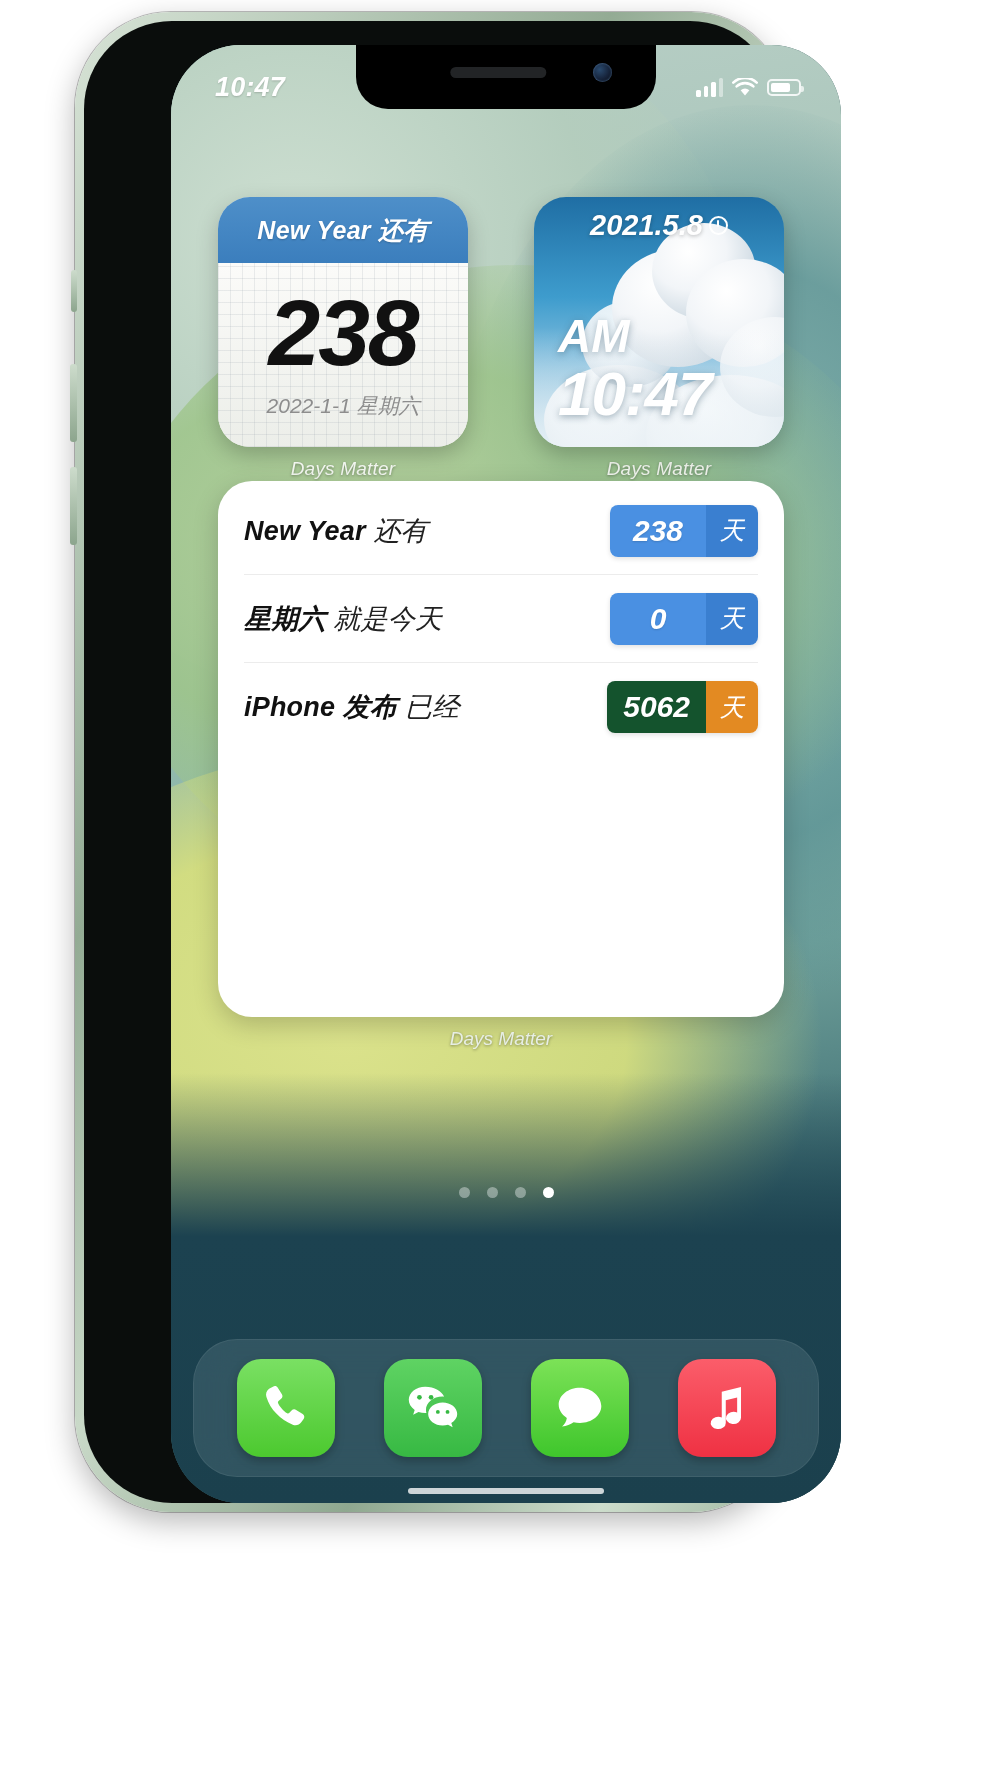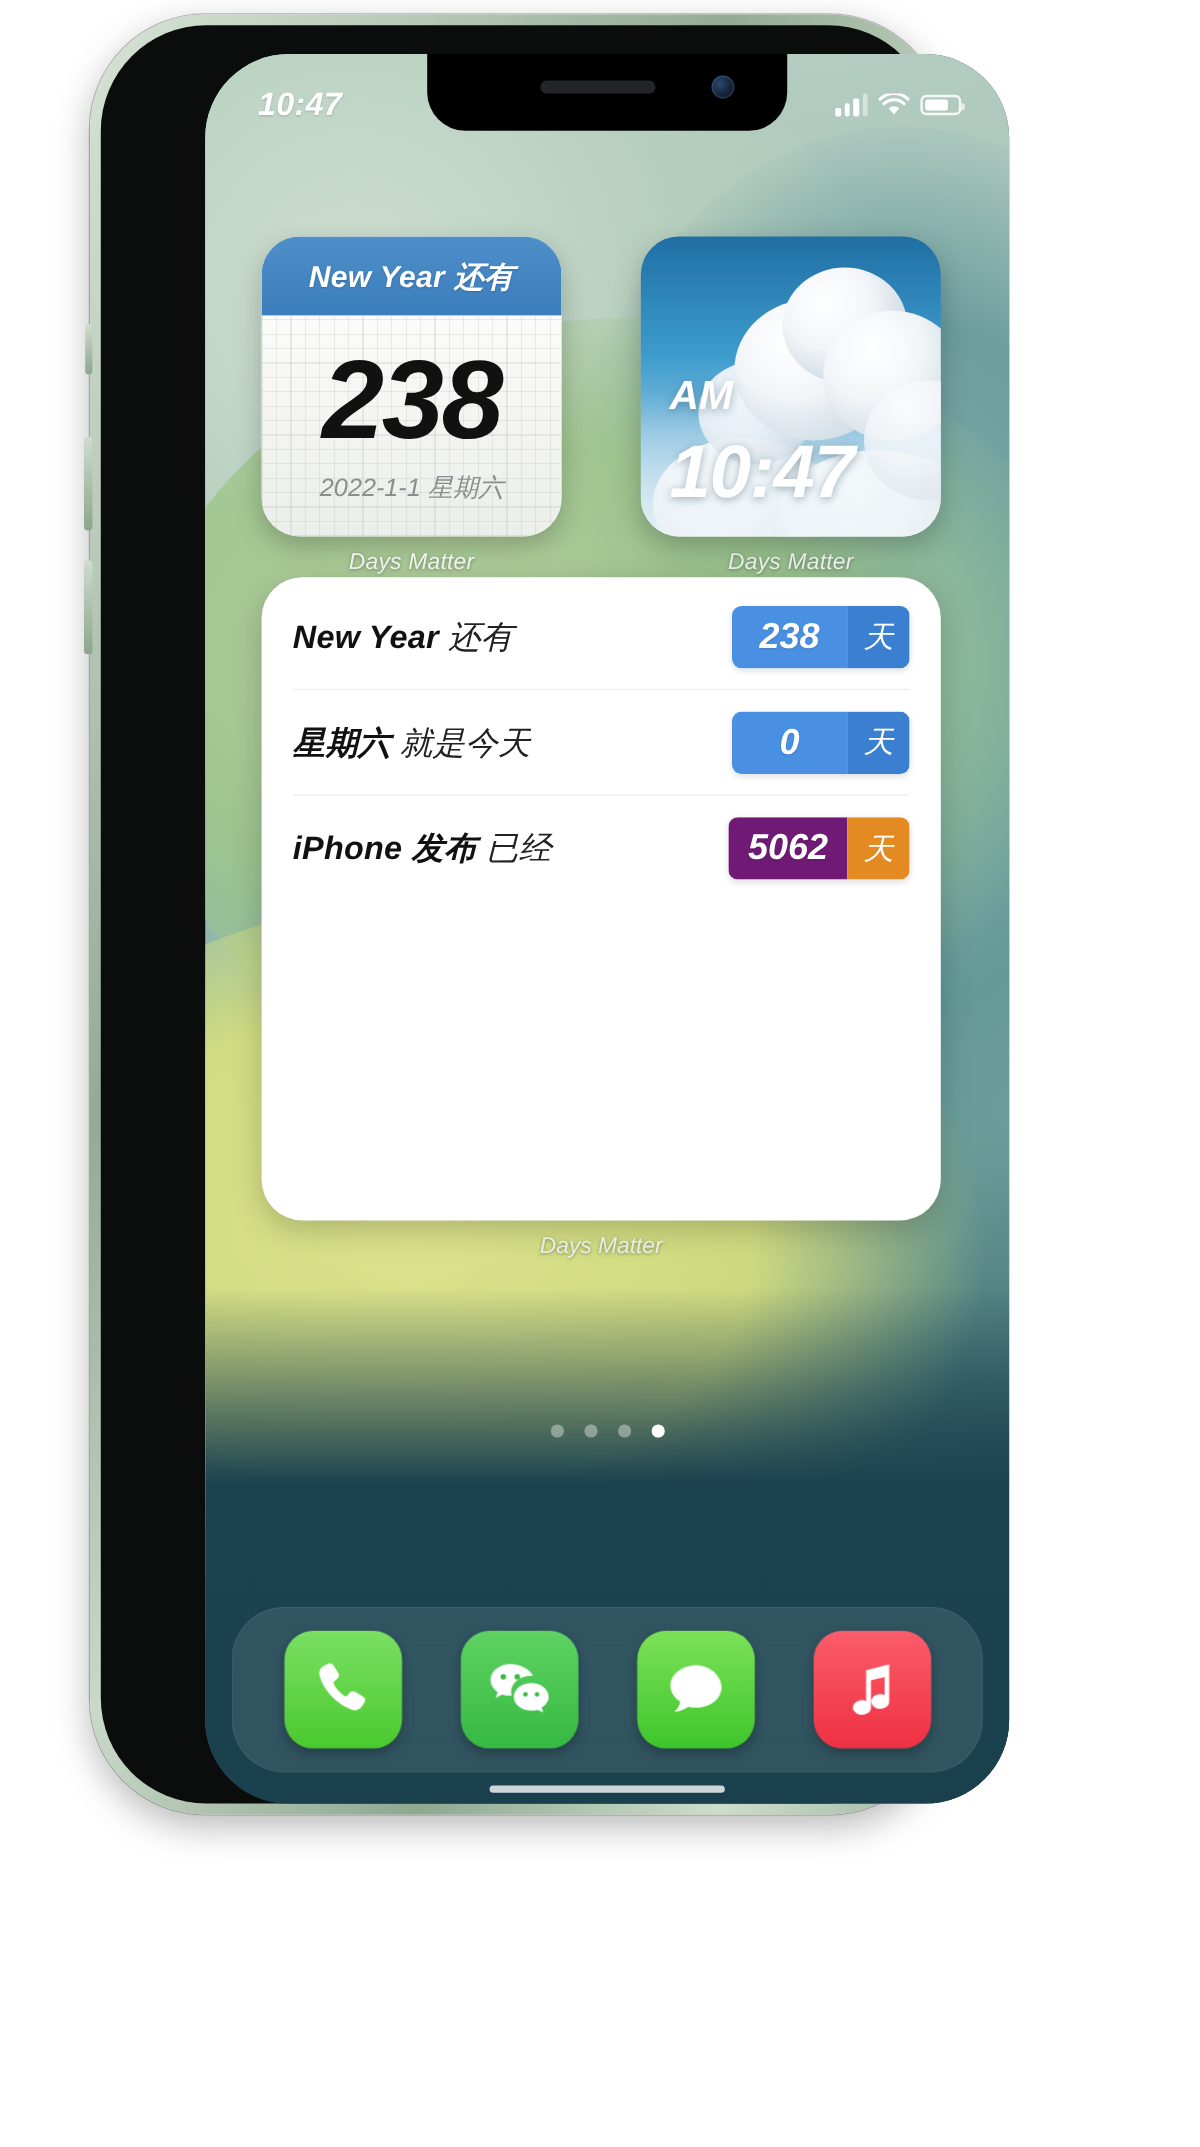--- a/index.html
+++ b/index.html
@@ -211,21 +211,21 @@
   #clock-header-icon {
     width: 19px; height: 19px; border: 2.4px solid #fff; border-radius: 50%;
     position: relative; flex: 0 0 auto;
   }
   #clock-header-icon::after {
     content:""; position:absolute; left: 6px; top: 2.5px;
     width: 2px; height: 7px; background: #fff; border-radius:1px;
   }
   #clock-ampm {
     position: absolute; left: 24px; top: 116px; z-index: 3;
-    color: #fff; font-size: 34px; font-weight: 700; line-height: 1;
+    color: #fff; font-size: 46px; font-weight: 700; line-height: 1;
     text-shadow: 0 2px 7px rgba(60,90,110,.45);
   }
   #clock-time {
     position: absolute; left: 24px; top: 166px; z-index: 3;
     color: #fff; font-size: 62px; font-weight: 700; line-height: 1;
     letter-spacing: -1px;
     text-shadow: 0 2px 7px rgba(60,90,110,.45);
   }
 
   
@@ -258,21 +258,21 @@
     padding: 0 16px;
     color: #fff; font-size: 30px; font-weight: 700;
     text-shadow: 0 1px 2px rgba(0,0,0,.15);
   }
   .badge-unit {
     width: 52px; display: flex; align-items: center; justify-content: center;
     color: #fff; font-size: 25px; font-weight: 500;
   }
   .badge-blue .badge-num { background: #4a90e2; }
   .badge-blue .badge-unit { background: #3a7fd0; }
-  .badge-orange .badge-num { background: #701a75; }
+  .badge-orange .badge-num { background: #14532d; }
   .badge-orange .badge-unit { background: #e38a22; }
 
   #widget-list-label {
     margin-top: 11px; text-align: center;
     font-size: 19px; color: #e7eee4;
     text-shadow: 0 1px 3px rgba(0,0,0,.4);
   }
 
   
   #page-dots {
@@ -381,20 +381,24 @@
       <div class="widget-wrap" id="widget-clock-wrap">
         <div id="widget-clock">
           <div class="sky-cloud" id="c5"></div>
           <div class="sky-cloud" id="c6"></div>
           <div class="sky-cloud" id="c4"></div>
           <div class="sky-cloud" id="c1"></div>
           <div class="sky-cloud" id="c2"></div>
           <div class="sky-cloud" id="c3"></div>
           <div class="sky-cloud" id="c7"></div>
           <div id="clock-haze"></div>
+          <div id="clock-header">
+            <span>2021.5.8</span>
+            <span id="clock-header-icon"></span>
+          </div>
           <div id="clock-ampm">AM</div>
           <div id="clock-time">10:47</div>
         </div>
         <div class="widget-label">Days Matter</div>
       </div>
 
       <div class="widget-wrap" id="widget-list-wrap">
         <div id="widget-list">
 
           <div class="list-row">

